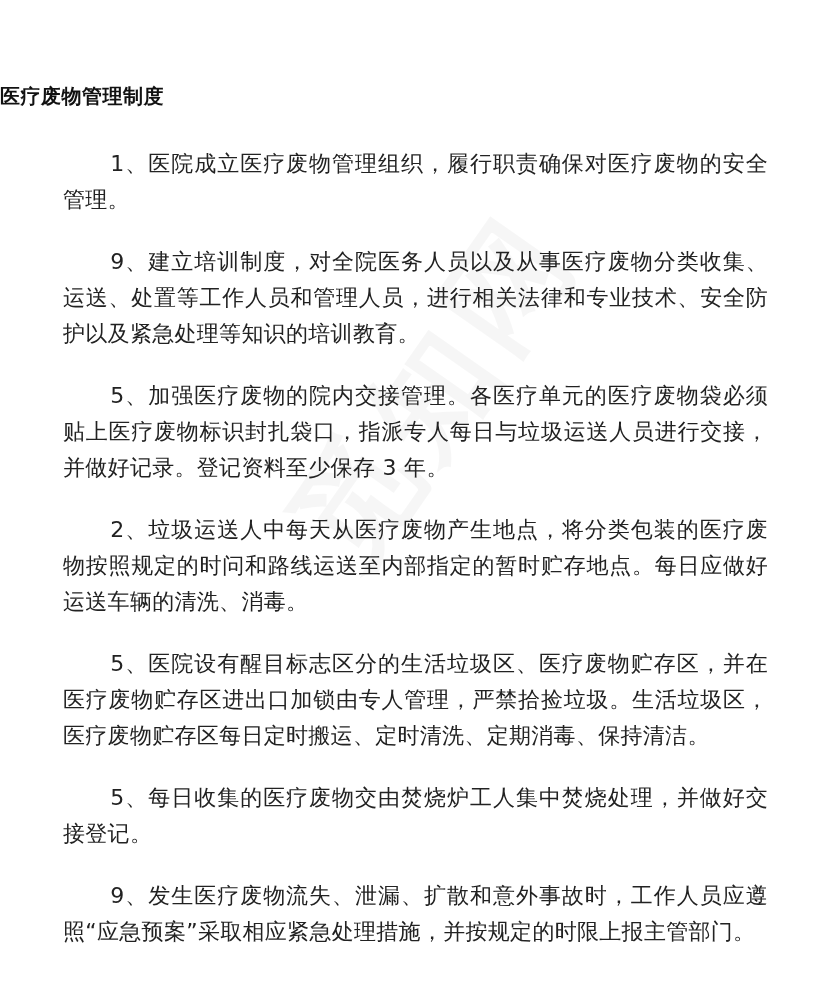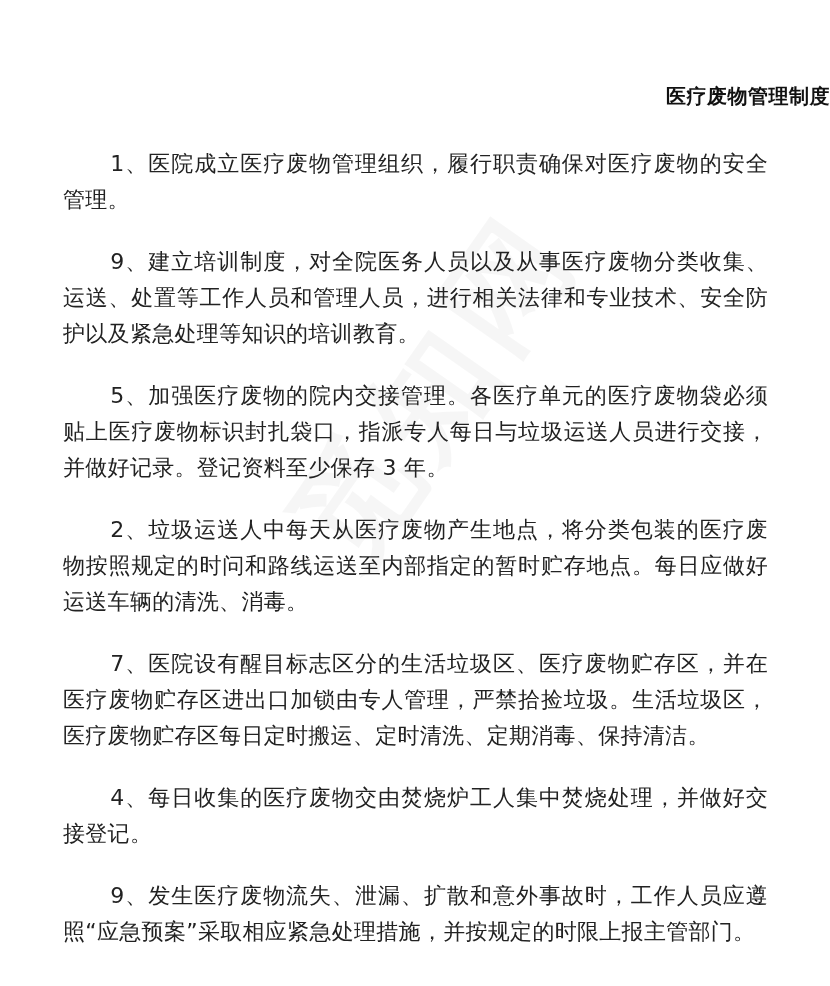--- a/index.html
+++ b/index.html
@@ -20,21 +20,21 @@
       left: 0;
       top: 0;
       width: 830px;
       height: 986px;
     }
     .title {
       position: absolute;
       left: 0;
       top: 80px;
       width: 830px;
-      text-align: right;
+      text-align: left;
       font-size: 20px;
       font-weight: bold;
       letter-spacing: 0.5px;
       color: #111111;
       line-height: 32px;
     }
     .content {
       position: absolute;
       left: 63px;
       width: 705px;
@@ -77,17 +77,17 @@
 <div class="page">
   <div class="watermark">觅知网</div>
 
   <h1 class="title" style="margin:0;">医疗废物管理制度</h1>
 
   <div class="content">
     <p class="para">1、医院成立医疗废物管理组织，履行职责确保对医疗废物的安全管理。</p>
     <p class="para">9、建立培训制度，对全院医务人员以及从事医疗废物分类收集、运送、处置等工作人员和管理人员，进行相关法律和专业技术、安全防护以及紧急处理等知识的培训教育。</p>
     <p class="para">5、加强医疗废物的院内交接管理。各医疗单元的医疗废物袋必须贴上医疗废物标识封扎袋口，指派专人每日与垃圾运送人员进行交接，并做好记录。登记资料至少保存 3 年。</p>
     <p class="para">2、垃圾运送人中每天从医疗废物产生地点，将分类包装的医疗废物按照规定的时问和路线运送至内部指定的暂时贮存地点。每日应做好运送车辆的清洗、消毒。</p>
-    <p class="para">7、医院设有醒目标志区分的生活垃圾区、医疗废物贮存区，并在医疗废物贮存区进出口加锁由专人管理，严禁拾捡垃圾。生活垃圾区，医疗废物贮存区每日定时搬运、定时清洗、定期消毒、保持清洁。</p>
-    <p class="para">4、每日收集的医疗废物交由焚烧炉工人集中焚烧处理，并做好交接登记。</p>
+    <p class="para">5、医院设有醒目标志区分的生活垃圾区、医疗废物贮存区，并在医疗废物贮存区进出口加锁由专人管理，严禁拾捡垃圾。生活垃圾区，医疗废物贮存区每日定时搬运、定时清洗、定期消毒、保持清洁。</p>
+    <p class="para">5、每日收集的医疗废物交由焚烧炉工人集中焚烧处理，并做好交接登记。</p>
     <p class="para">9、发生医疗废物流失、泄漏、扩散和意外事故时，工作人员应遵照“应急预案”采取相应紧急处理措施，并按规定的时限上报主管部门。</p>
   </div>
 </div>
 
 </body></html>

